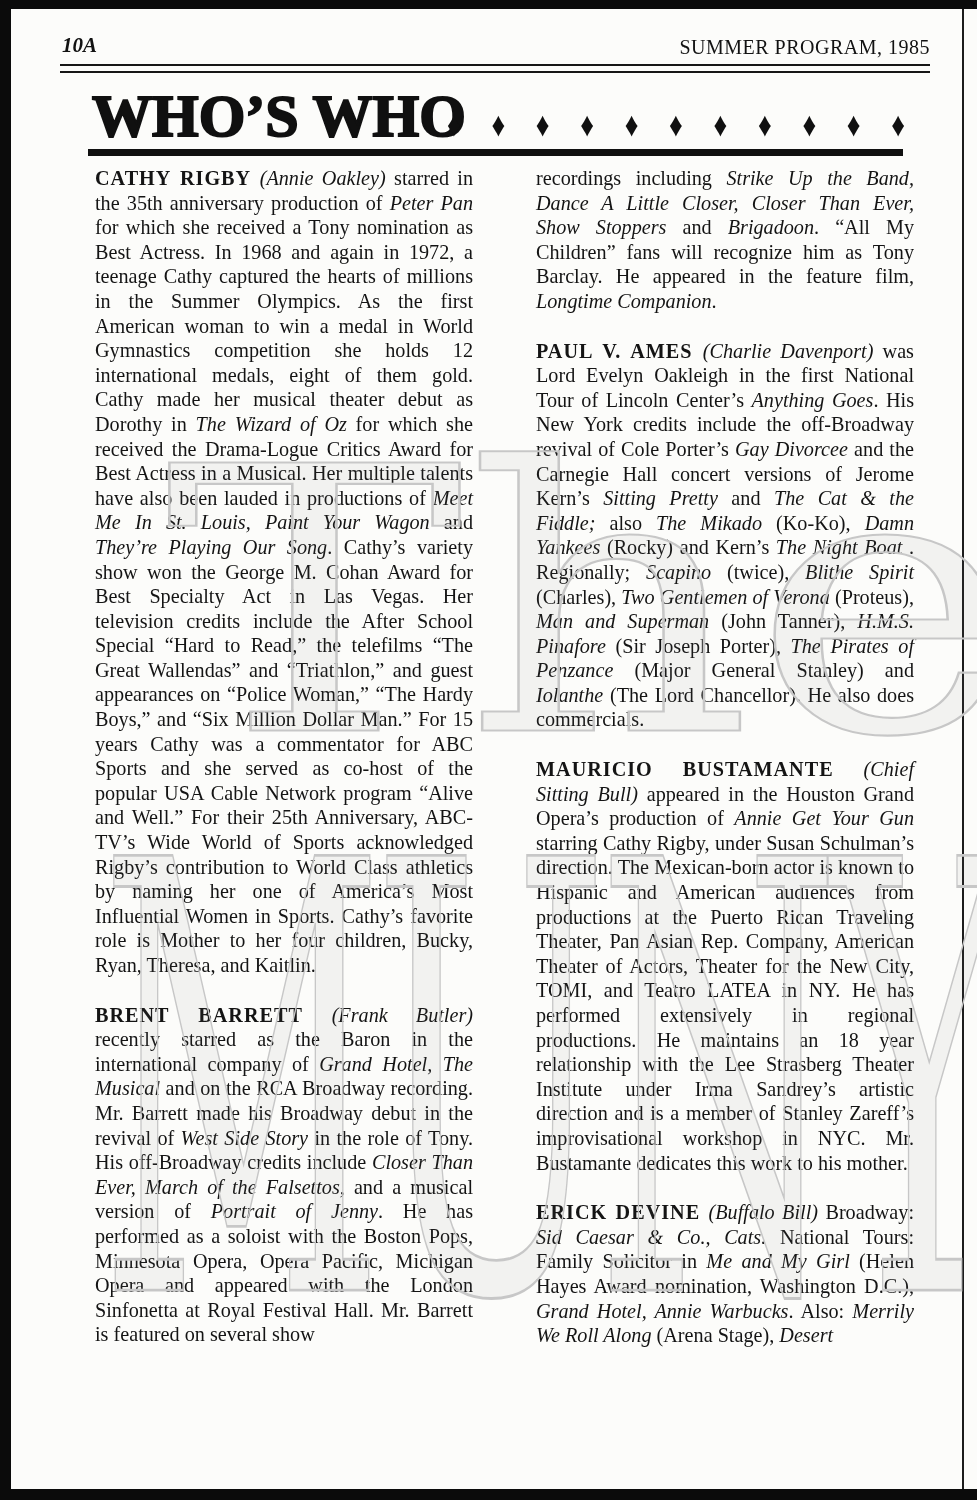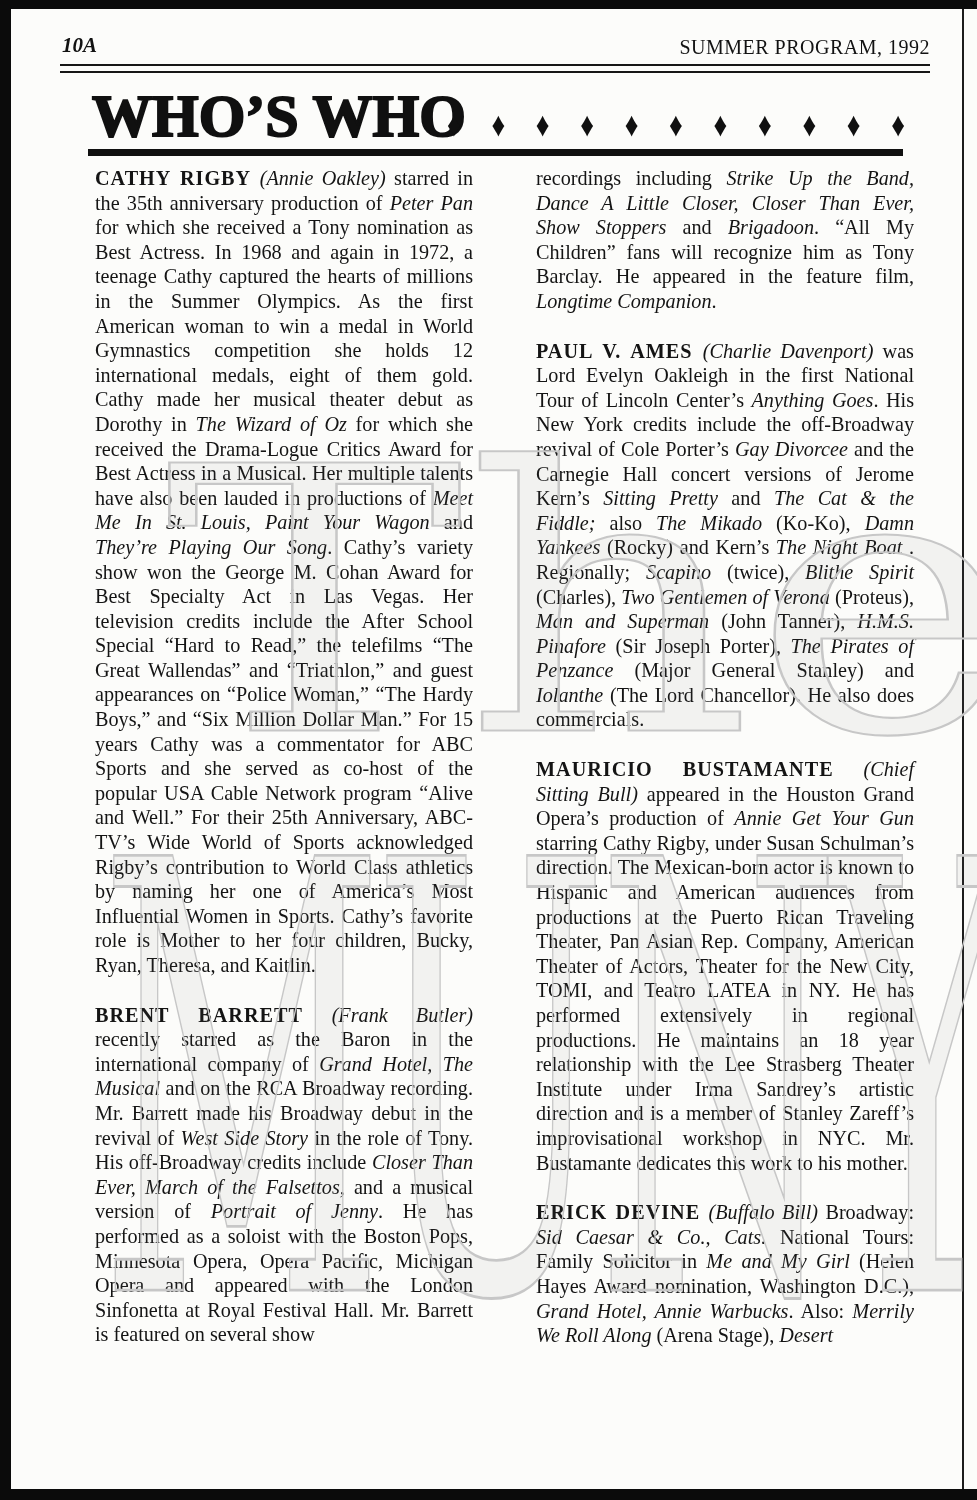--- a/index.html
+++ b/index.html
@@ -42,21 +42,21 @@
                   transform:scale(0.66,1.42);transform-origin:top left;}
 </style>
 </head>
 <body>
 
 <div class="scan">
   <div class="sheet"></div>
   <div class="edge-right-line"></div>
 
   <div class="page-number">10A</div>
-  <div class="issue-label">SUMMER PROGRAM, 1992</div>
+  <div class="issue-label">SUMMER PROGRAM, 1985</div>
   <div class="header-rule-1"></div>
   <div class="header-rule-2"></div>
 
   <div class="section-title">WHO’S WHO</div>
   <div class="diamond-row">
       <span class="diamond">♦</span>
       <span class="diamond">♦</span>
       <span class="diamond">♦</span>
       <span class="diamond">♦</span>
       <span class="diamond">♦</span>

